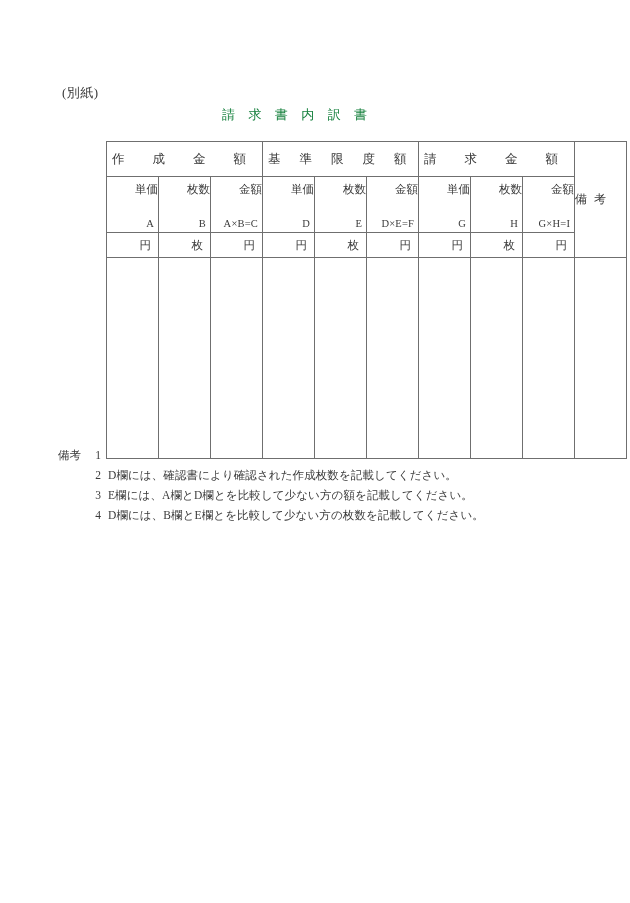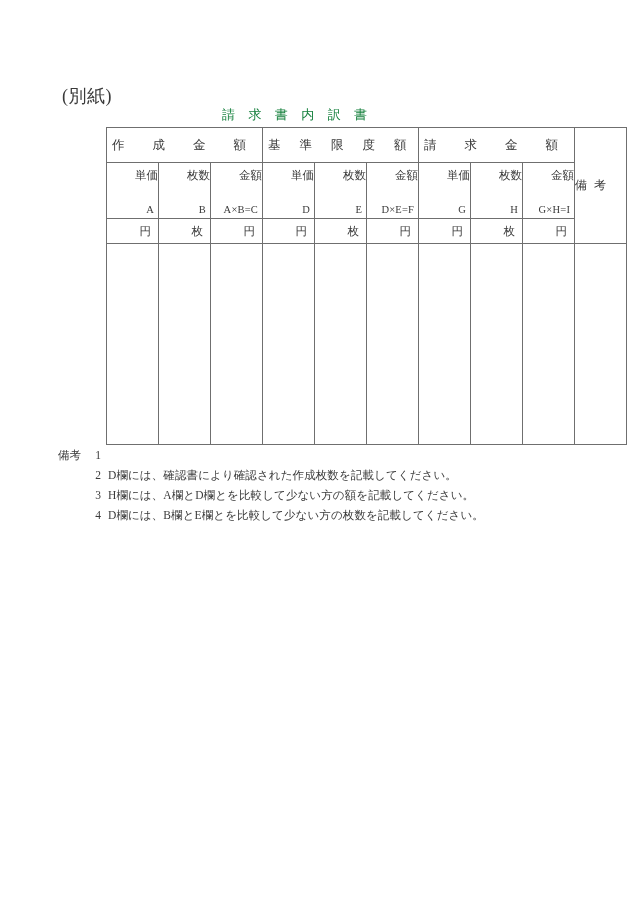--- a/index.html
+++ b/index.html
@@ -21,21 +21,21 @@
     left: 0; top: 0;
     width: 630px;
     height: 903px;
   }
 
   
   .attach-label {
     position: absolute;
     left: 62px;
     top: 84px;
-    font-size: 18px;
+    font-size: 13px;
     letter-spacing: 0.5px;
     color: #3a3a3a;
     white-space: nowrap;
   }
 
   
   .doc-title {
     position: absolute;
     left: 222px;
     top: 106px;
@@ -44,21 +44,21 @@
     color: #15803d;
     letter-spacing: 0.4px;
     white-space: nowrap;
   }
   .doc-title .sp { display: inline-block; width: 13px; }
 
   
   .tbl-wrap {
     position: absolute;
     left: 66px;
-    top: 127px;
+    top: 141px;
     width: 500px;
     padding-left: 40px;
   }
   table.main {
     border-collapse: collapse;
     table-layout: fixed;
     width: 500px;
     font-size: 11px;
     color: #3a3a3a;
   }
@@ -267,21 +267,21 @@
       <span class="note-num">1</span>
     </div>
     <div class="note-row">
       <span class="note-label"></span>
       <span class="note-num">2</span>
       <span class="note-text">D欄には、確認書により確認された作成枚数を記載してください。</span>
     </div>
     <div class="note-row">
       <span class="note-label"></span>
       <span class="note-num">3</span>
-      <span class="note-text">H欄には、A欄とD欄とを比較して少ない方の額を記載してください。</span>
+      <span class="note-text">E欄には、A欄とD欄とを比較して少ない方の額を記載してください。</span>
     </div>
     <div class="note-row">
       <span class="note-label"></span>
       <span class="note-num">4</span>
       <span class="note-text">D欄には、B欄とE欄とを比較して少ない方の枚数を記載してください。</span>
     </div>
   </div>
 
 </div>
 

